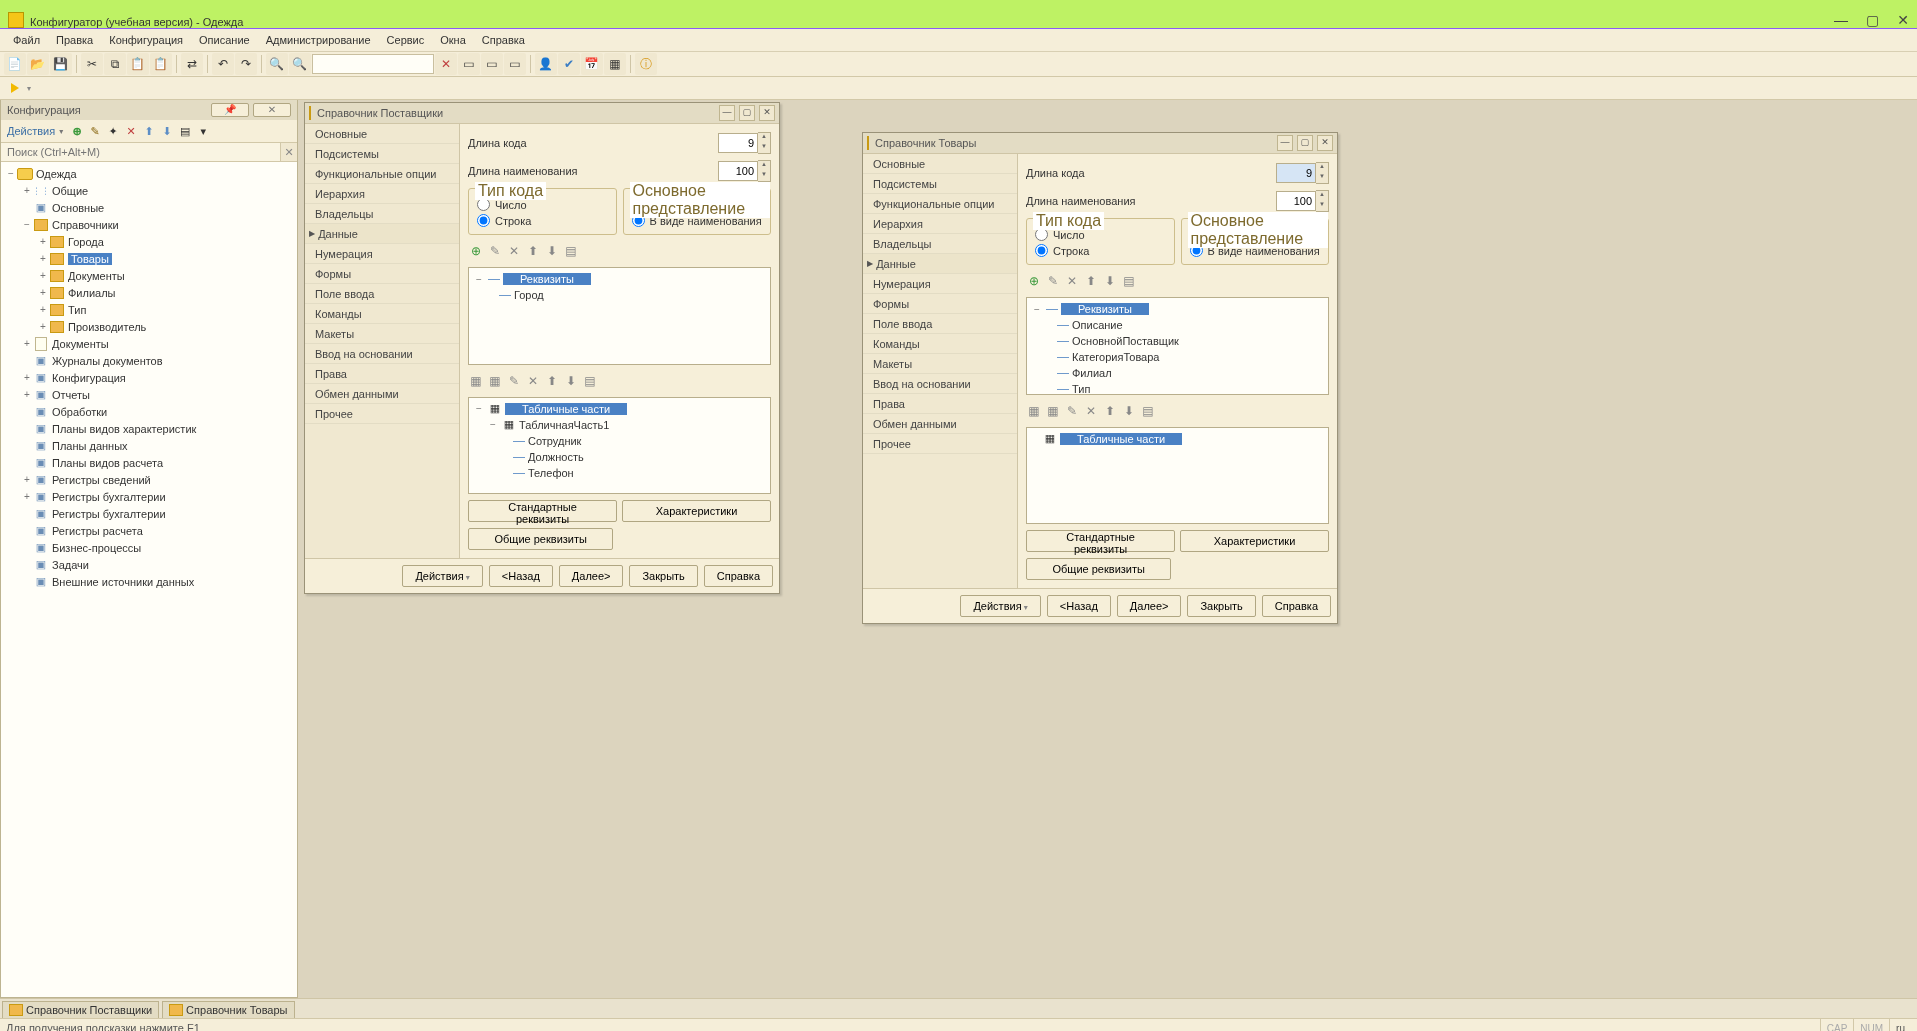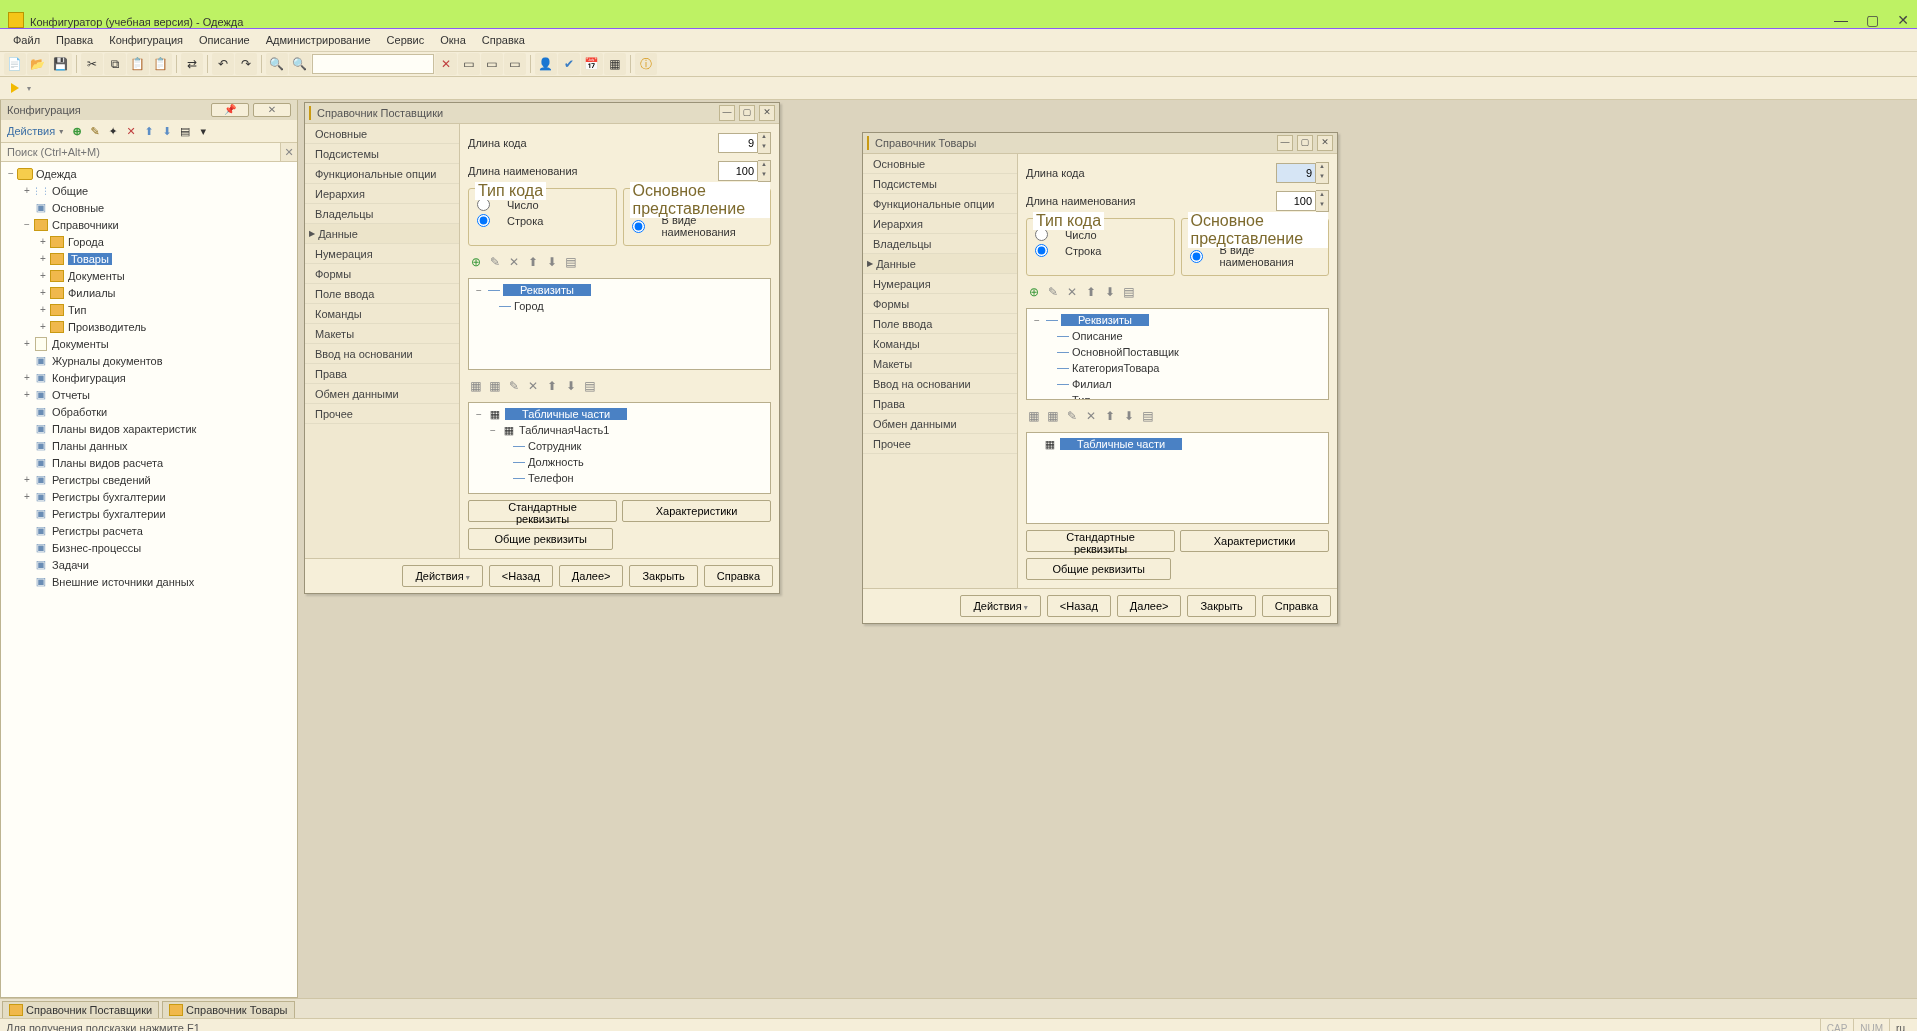--- a/index.html
+++ b/index.html
@@ -52,21 +52,21 @@
 .side-tab .arrow{margin-left:-6px;margin-right:3px;font-size:8px;color:#555}
 .win-content{flex:1;padding:8px;display:flex;flex-direction:column;gap:6px;overflow:auto}
 .field-row{display:flex;align-items:center;gap:6px}
 .field-row label{flex:1}
 .spin{display:flex;align-items:center}
 .spin input{width:32px;height:18px;border:1px solid #b8ae8c;text-align:right;padding:0 3px;font-size:11px}
 .spin .spbtn{width:12px;height:20px;border:1px solid #b8ae8c;border-left:none;background:#f0e8d0;display:flex;flex-direction:column}
 .spin .spbtn span{flex:1;font-size:6px;text-align:center;color:#666}
 .groupbox{border:1px solid #cdbe8c;border-radius:3px;padding:6px 8px 4px;position:relative;flex:1}
 .groupbox .legend{position:absolute;top:-7px;left:6px;background:#ffffff;padding:0 3px;color:#7d6a2e;font-size:16px}
-.radio-row{display:flex;align-items:center;gap:17px;margin:3px 0}
+.radio-row{display:flex;align-items:flex-end;gap:5px;margin:3px 0}
 .radio-row input{margin:0}
 .minitoolbar{display:flex;gap:3px;align-items:center;height:20px}
 .minitoolbar .mi{width:16px;height:16px;display:flex;align-items:center;justify-content:center;font-size:12px;color:#888}
 .minitoolbar .mi.g{color:#3c9a3c}
 .listbox{border:1px solid #b8ae8c;background:#fffef8;flex:1;min-height:50px;padding:3px 0;overflow:auto}
 .list-row{display:flex;align-items:center;height:16px;padding-left:4px;gap:3px}
 .list-row .tw{width:12px;text-align:center;color:#777;font-size:10px}
 .list-row .dash{color:#5d8ec6;width:12px;text-align:center;font-size:12px}
 .list-row.sel .lbl{background:#4a81c4;color:#fff;padding:0 17px}
 .btn{background:#f6efd9;border:1px solid #b0a682;height:22px;padding:0 12px;font-size:11px;border-radius:2px}

